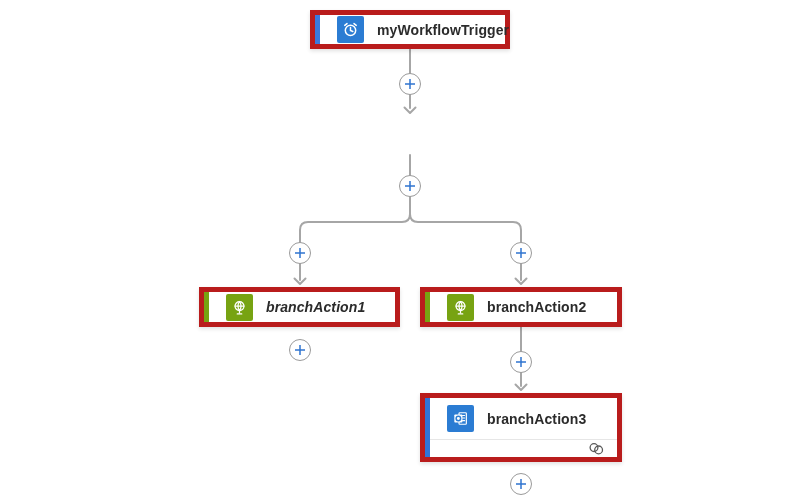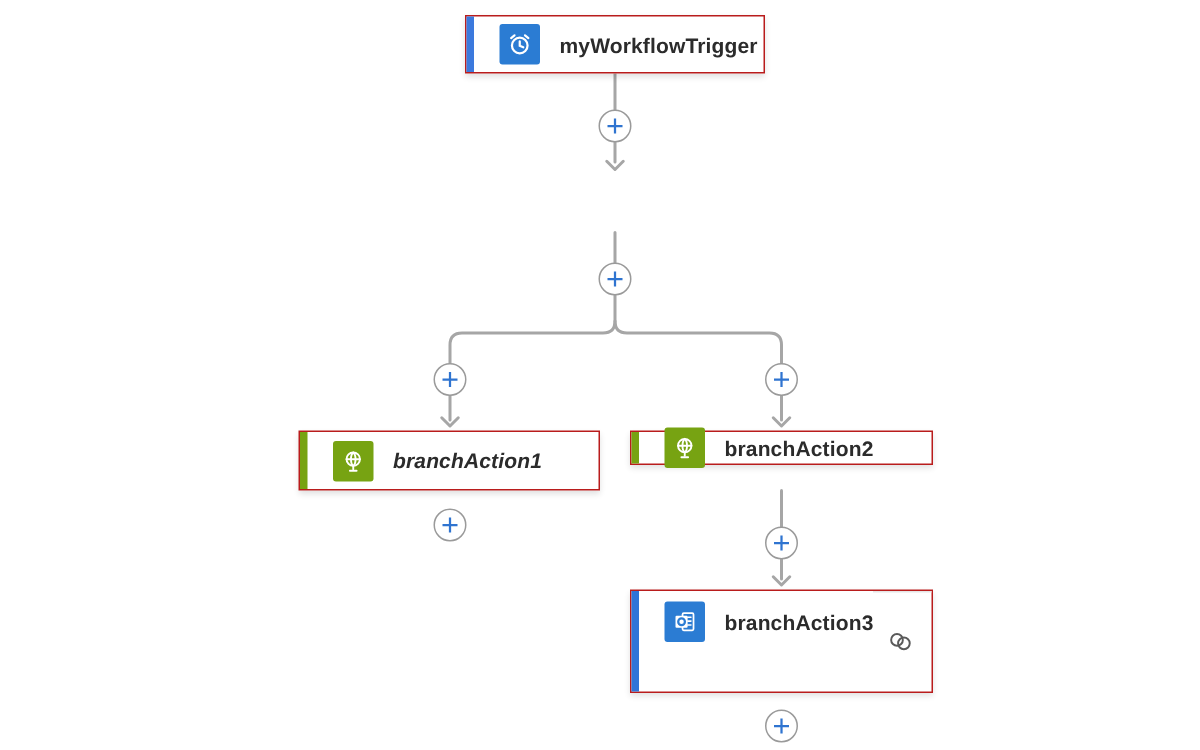--- a/index.html
+++ b/index.html
@@ -20,21 +20,21 @@
   }
   svg.connectors path {
     fill: none;
     stroke-width: 2;
     stroke-linecap: round;
     stroke-linejoin: round;
   }
   .node {
     position: absolute;
     background: #ffffff;
-    border: 1px solid #b91c1c;
+    border: 5px solid #b91c1c;
     box-shadow: 0 2px 4px rgba(0,0,0,0.12);
     box-sizing: border-box;
     display: flex;
     align-items: center;
     z-index: 2;
     cursor: pointer;
   }
   .node .accent {
     position: absolute;
     left: 0; top: 0; bottom: 0;
@@ -42,21 +42,21 @@
   }
   .node-row {
     display: flex;
     align-items: center;
     padding-left: 22px;
     height: 100%;
     width: 100%;
     box-sizing: border-box;
   }
   .node-tall {
-    flex-direction: row;
+    flex-direction: column;
     align-items: stretch;
     padding: 0;
   }
   .node-tall .node-row { height: 41px; flex: 0 0 41px; }
   .node-footer {
     border-top: 1px solid #e6e6e6;
     flex: 1;
     display: flex;
     align-items: center;
     justify-content: flex-end;
@@ -140,21 +140,21 @@
           <path d="M3.8 6.7 L12.2 6.7"></path>
           <path d="M8 2.5 C9.9 4 9.9 9.4 8 10.9 C6.1 9.4 6.1 4 8 2.5 Z"></path>
           <path d="M8 10.9 L8 13"></path>
           <path d="M5.9 14 L10.1 14"></path>
         </svg>
       </span>
       <span class="node-label">branchAction1</span>
     </div>
   </div>
 
-  <div class="node" style="left:420px; top:287px; width:202px; height:23px;">
+  <div class="node" style="left:420px; top:287px; width:202px; height:40px;">
     <div class="accent" style="background-color: rgb(119, 163, 18);"></div>
     <div class="node-row">
       <span class="icon-tile" style="background-color: rgb(119, 163, 18);">
         <svg width="17" height="17" viewBox="0 0 16 16" fill="none" stroke="#ffffff" stroke-width="1.2" stroke-linecap="round">
           <circle cx="8" cy="6.7" r="4.2"></circle>
           <path d="M3.8 6.7 L12.2 6.7"></path>
           <path d="M8 2.5 C9.9 4 9.9 9.4 8 10.9 C6.1 9.4 6.1 4 8 2.5 Z"></path>
           <path d="M8 10.9 L8 13"></path>
           <path d="M5.9 14 L10.1 14"></path>
         </svg>

